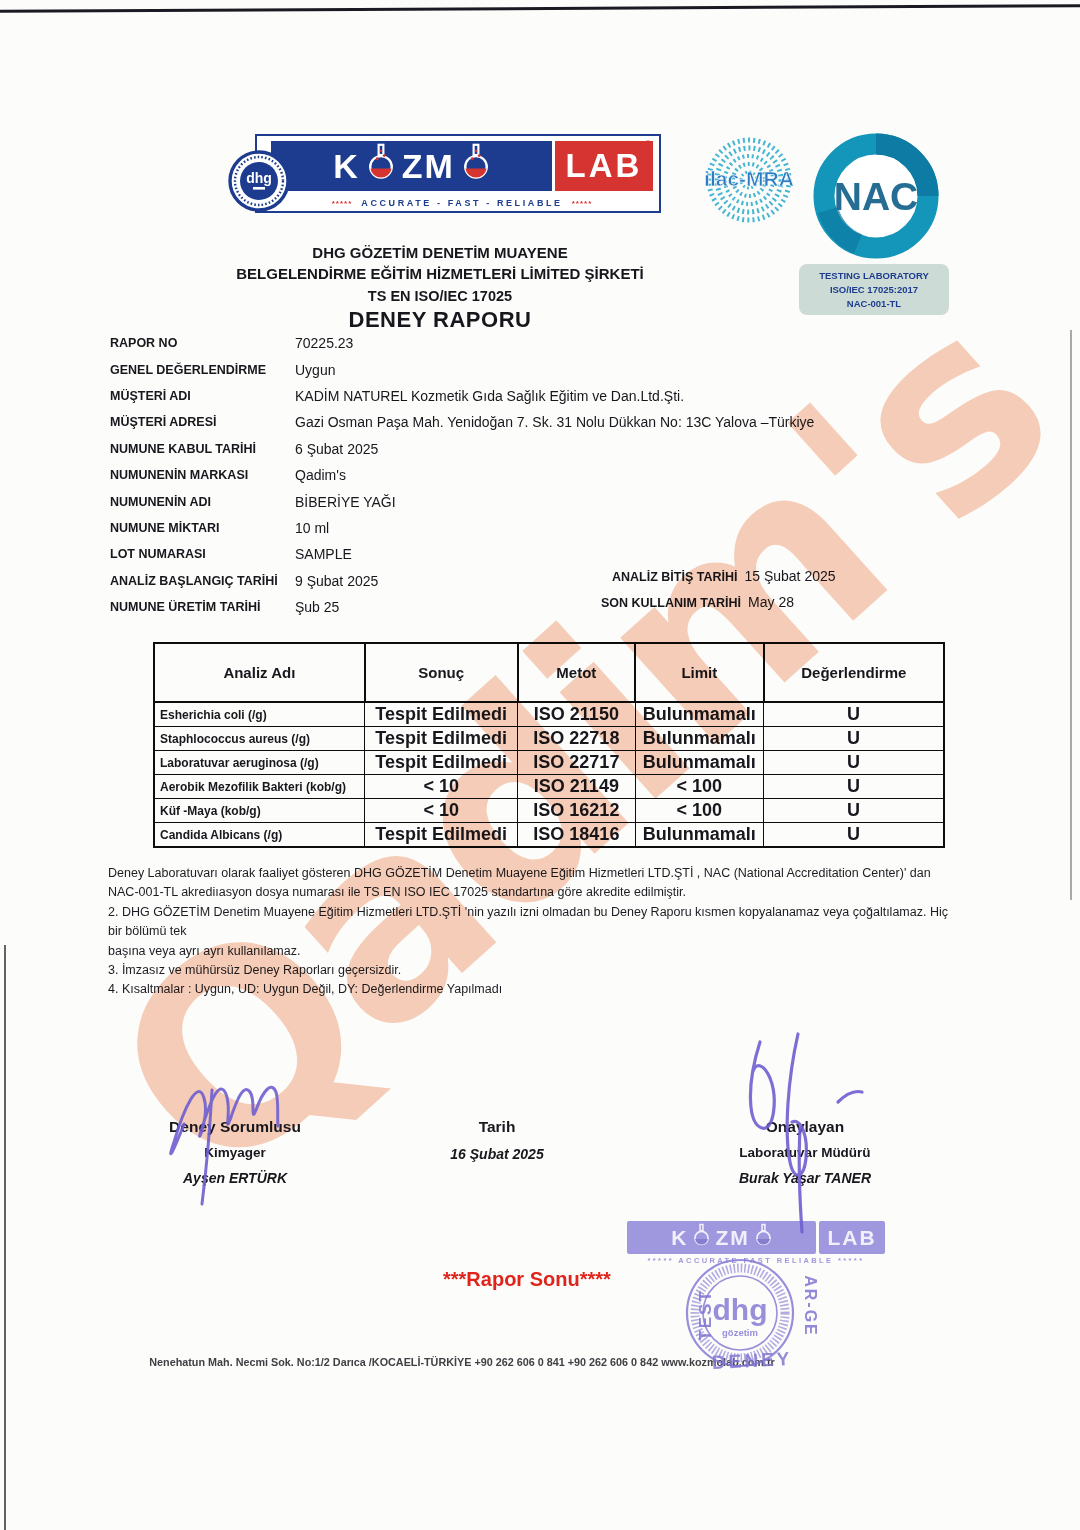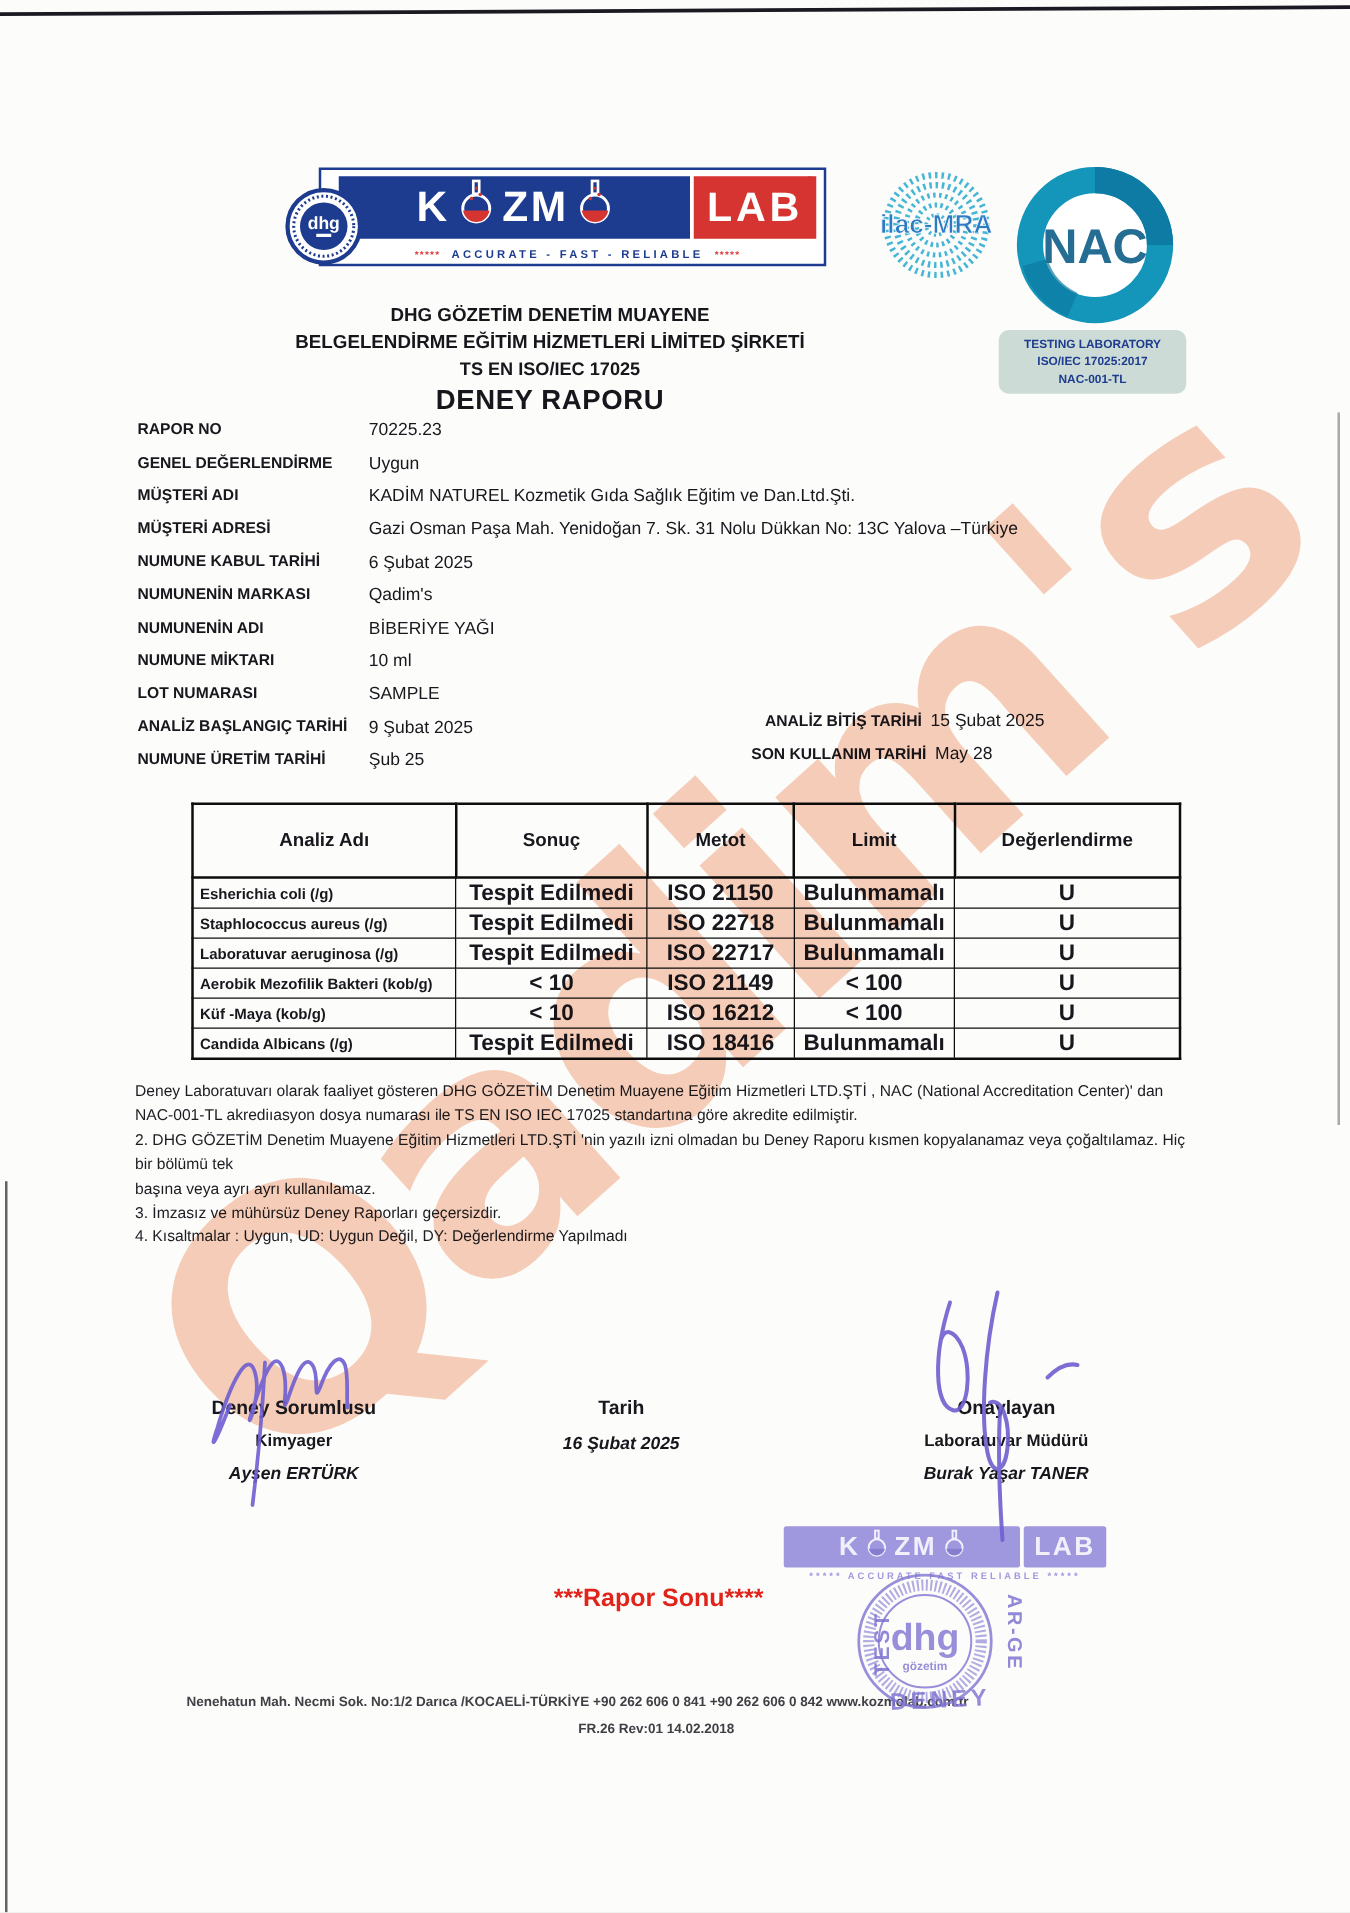--- a/index.html
+++ b/index.html
@@ -373,15 +373,14 @@
       <circle cx="57" cy="57" r="37" fill="none" stroke="#7f74d2" stroke-width="1.6"></circle>
       <text x="57" y="64" text-anchor="middle" font-size="30" font-weight="800" fill="#7f74d2" font-family="Liberation Sans, sans-serif">dhg</text>
       <text x="57" y="80" text-anchor="middle" font-size="9.5" font-weight="700" fill="#7f74d2" font-family="Liberation Sans, sans-serif">gözetim</text>
     </svg>
   </div>
   <div class="stamp-side stamp-test">TEST</div>
   <div class="stamp-side stamp-arge">AR-GE</div>
   <div class="stamp-deney">DENEY</div>
 
   <div class="footer1">Nenehatun Mah. Necmi Sok. No:1/2 Darıca /KOCAELİ-TÜRKİYE   +90 262 606 0 841   +90 262 606 0 842   www.kozmolab.com.tr</div>
-  <div class="footer2">FR.26 Rev:01 14.02.2018</div>
 
 </div>
 
 </body></html>

